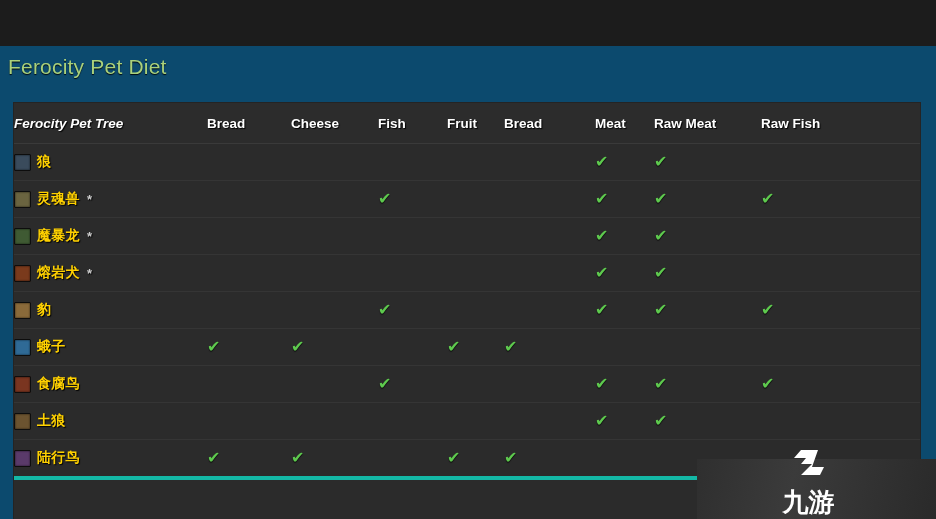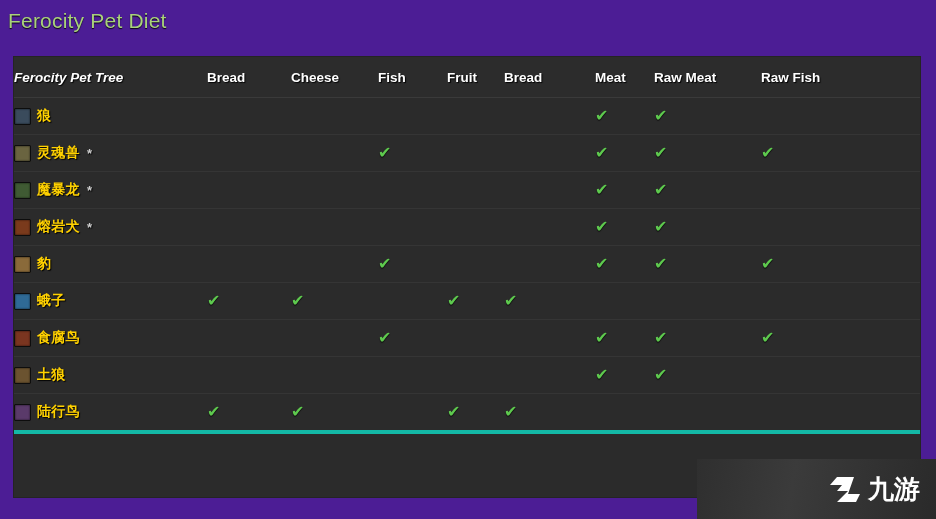--- a/index.html
+++ b/index.html
@@ -11,21 +11,22 @@
     width: 936px;
     height: 519px;
     overflow: hidden;
     font-family: "Liberation Sans", "DejaVu Sans", sans-serif;
     position: relative;
   }
 
   #page-root {
     position: absolute;
     inset: 0;
-    background: #4c1d95;
+    background: #0c4a6e;
+    margin-top: 46px;
   }
 
   
   .page-title {
     position: absolute;
     left: 8px;
     top: 7px;
     font-size: 21px;
     font-weight: 400;
     color: #a9d17c;
@@ -162,20 +163,21 @@
     width: 239px;
     height: 60px;
     background: linear-gradient(100deg, #2f2f2f 0%, #3b3b3b 40%, #2a2a2a 100%);
     display: flex;
     align-items: center;
     justify-content: flex-end;
     padding-right: 16px;
     box-sizing: border-box;
     gap: 6px;
     pointer-events: none;
+    flex-direction: column;
   }
   .wm-logo-mark {
     width: 34px;
     height: 34px;
     position: relative;
   }
   .wm-logo-text {
     font-size: 26px;
     font-weight: bold;
     color: #ffffff;

